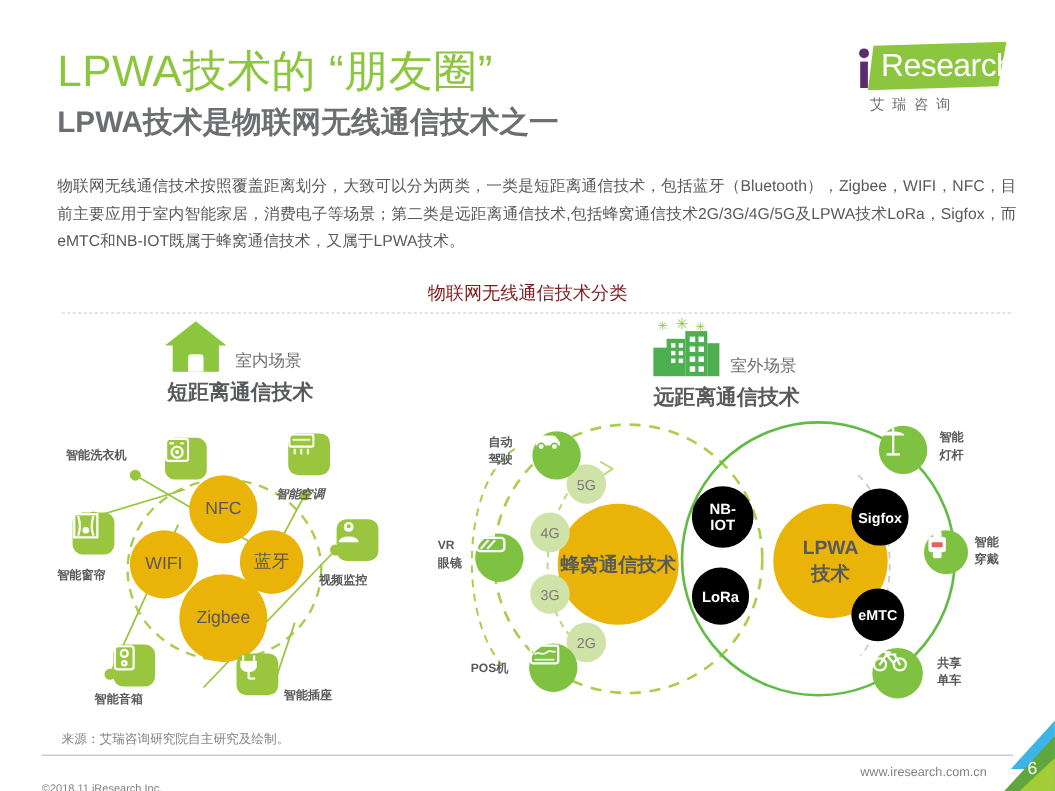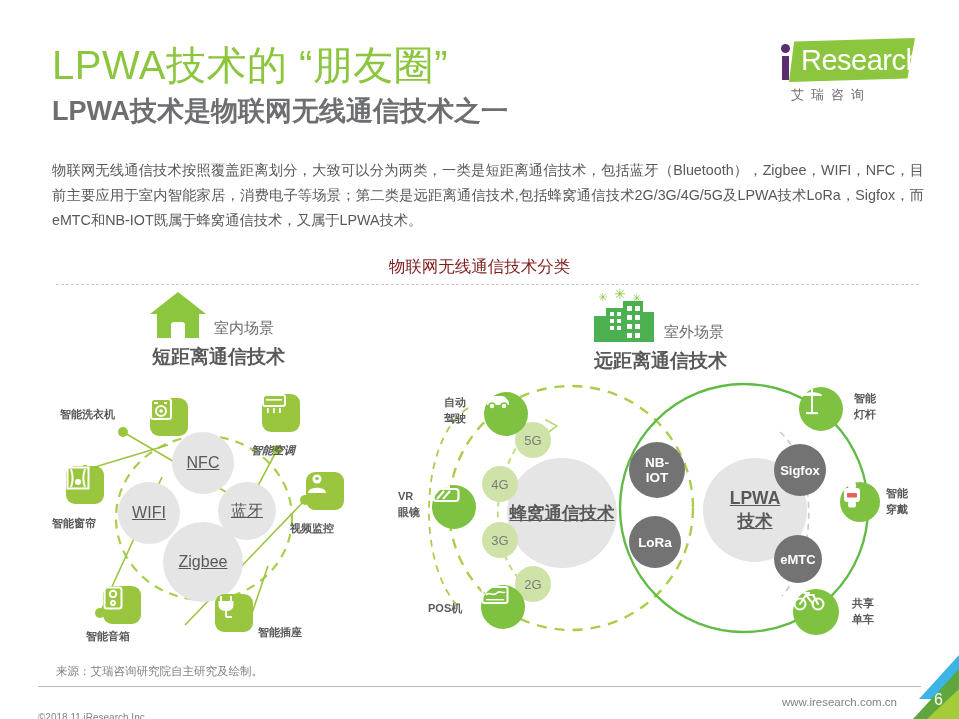--- a/index.html
+++ b/index.html
@@ -98,31 +98,30 @@
   .bldg{width:64px;height:50px;position:relative;flex:0 0 auto;}
   .bldg i{position:absolute;background:#4caf50;display:block;}
   .bldg .spark{position:absolute;color:#8cc63f;font-size:11px;line-height:11px;}
 
   
   .canvas{position:absolute;left:0;top:370px;width:959px;height:290px;}
   .canvas svg{position:absolute;left:0;top:0;}
 
   
   .disc{
-    position:absolute;border-radius:50%;background:#e5e5e5;
+    position:absolute;border-radius:50%;background:#eab308;
     display:flex;align-items:center;justify-content:center;text-align:center;
     color:#58595b;
-    text-decoration:underline;
   }
   .disc.big-lbl{font-size:17.5px;font-weight:bold;line-height:23px;}
   .disc.mid-lbl{font-size:16px;line-height:20px;}
 
   
   .badge{
-    position:absolute;border-radius:50%;background:#737373;
+    position:absolute;border-radius:50%;background:#000000;
     display:flex;align-items:center;justify-content:center;text-align:center;
     color:#ffffff;font-weight:bold;line-height:15px;
   }
 
   
   .gdisc{
     position:absolute;border-radius:50%;background:#cfe3a8;
     display:flex;align-items:center;justify-content:center;
     color:#7a7b7d;font-size:13px;
   }

